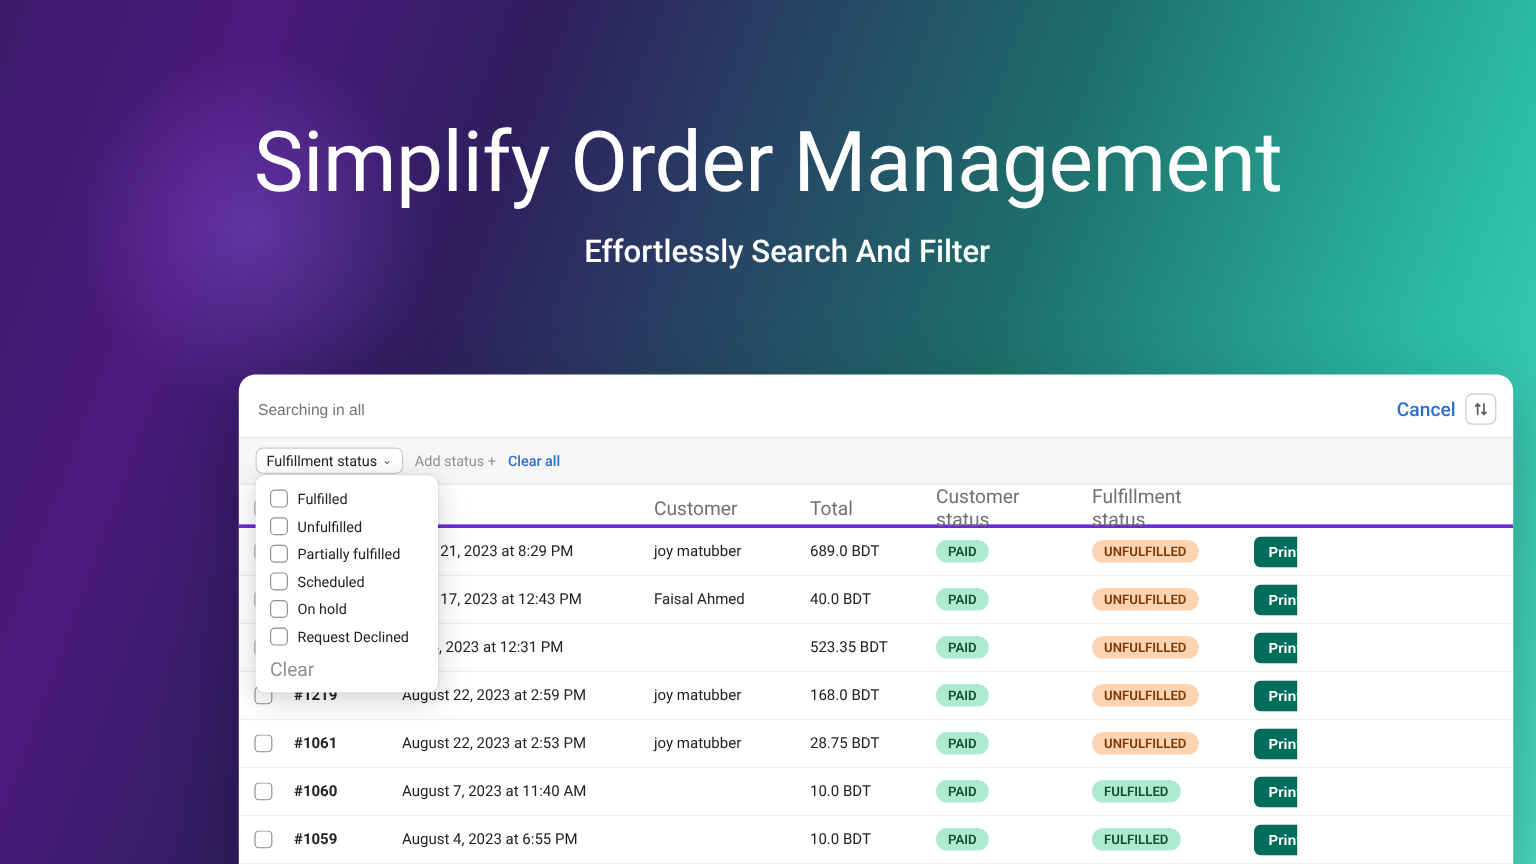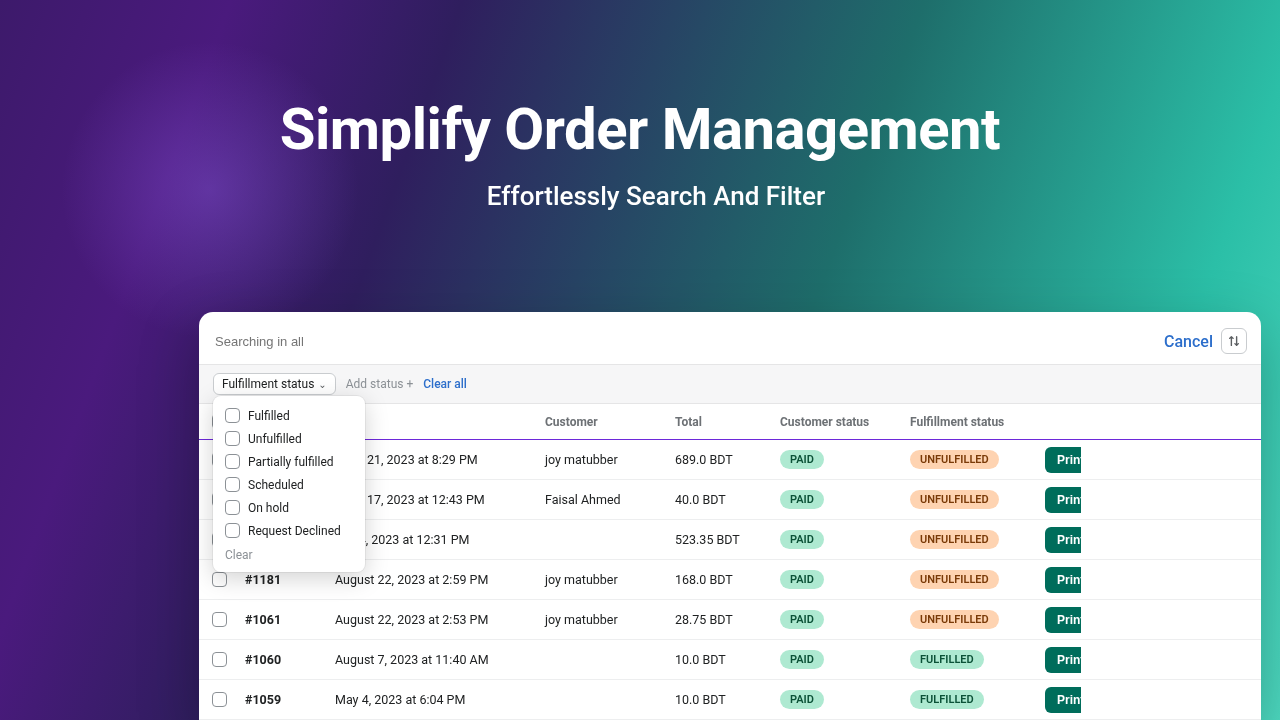--- a/index.html
+++ b/index.html
@@ -18,21 +18,21 @@
   background: radial-gradient(circle, rgba(150,100,240,0.35) 0%, rgba(150,100,240,0) 70%);
   pointer-events: none;
 }
 .hero {
   position: absolute;
   top: 95px;
   left: 0; right: 0;
   text-align: center;
   color: #fff;
 }
-.hero h1 { font-size: 58px; font-weight: 700; letter-spacing: -0.5px; }
+.hero h1 { font-size: 70px; font-weight: 400; letter-spacing: -0.5px; }
 .hero h2 { font-size: 26px; font-weight: 500; margin-top: 18px; margin-left: 32px; }
 
 .card {
   position: absolute;
   left: 199px;
   top: 312px;
   width: 1062px;
   background: #fff;
   border-radius: 14px 14px 0 0;
   box-shadow: 0 20px 60px rgba(0,0,0,0.25);
@@ -97,25 +97,25 @@
 .add-filter { color: #8c9196; border:none; background:transparent; cursor:pointer; }
 .clear-all { color: #2c6ecb; font-weight: 500; cursor: pointer; }
 
 .table-head, .row {
   display: grid;
   grid-template-columns: 40px 90px 210px 130px 105px 130px 135px 42px;
   align-items: center;
   padding: 0 0;
 }
 .table-head {
-  font-size: 12px;
+  font-size: 16px;
   color: #6d7175;
-  font-weight: 700;
+  font-weight: 400;
   height: 36px;
-  border-bottom: 1px solid #6d28d9;
+  border-bottom: 3px solid #6d28d9;
 }
 .table-head > div { padding: 0 6px; }
 .row {
   font-size: 12.5px;
   color: #202223;
   height: 40px;
   border-bottom: 1px solid #edeeef;
   background: #fff;
 }
 .row > div { padding: 0 6px; white-space: nowrap; overflow: hidden; text-overflow: ellipsis; }
@@ -168,21 +168,21 @@
   display: flex;
   align-items: center;
   gap: 8px;
   padding: 4px 12px;
   font-size: 12px;
   color: #202223;
   cursor: pointer;
 }
 .popover .clear {
   padding: 6px 12px 4px 12px;
-  font-size: 12px;
+  font-size: 16px;
   color: #8c9196;
   cursor: pointer;
 }
 </style>
 </head>
 <body>
 
 <div class="glow"></div>
 
 <div class="hero">
@@ -258,21 +258,21 @@
         <div></div>
         <div>523.35 BDT</div>
         <div><span class="badge paid">PAID</span></div>
         <div><span class="badge unfulfilled">UNFULFILLED</span></div>
         <div><button class="print-btn">Print</button></div>
       </div>
       <div class="row">
         <div class="check-cell">
           <span class="chk"></span>
         </div>
-        <div class="order-id">#1181</div>
+        <div class="order-id">#1219</div>
         <div>August 22, 2023 at 2:59 PM</div>
         <div>joy matubber</div>
         <div>168.0 BDT</div>
         <div><span class="badge paid">PAID</span></div>
         <div><span class="badge unfulfilled">UNFULFILLED</span></div>
         <div><button class="print-btn">Print</button></div>
       </div>
       <div class="row">
         <div class="check-cell">
           <span class="chk"></span>
@@ -295,21 +295,21 @@
         <div>10.0 BDT</div>
         <div><span class="badge paid">PAID</span></div>
         <div><span class="badge fulfilled">FULFILLED</span></div>
         <div><button class="print-btn">Print</button></div>
       </div>
       <div class="row">
         <div class="check-cell">
           <span class="chk"></span>
         </div>
         <div class="order-id">#1059</div>
-        <div>May 4, 2023 at 6:04 PM</div>
+        <div>August 4, 2023 at 6:55 PM</div>
         <div></div>
         <div>10.0 BDT</div>
         <div><span class="badge paid">PAID</span></div>
         <div><span class="badge fulfilled">FULFILLED</span></div>
         <div><button class="print-btn">Print</button></div>
       </div>
     </div>
 
   <div class="popover">
     <div id="popover-options">

